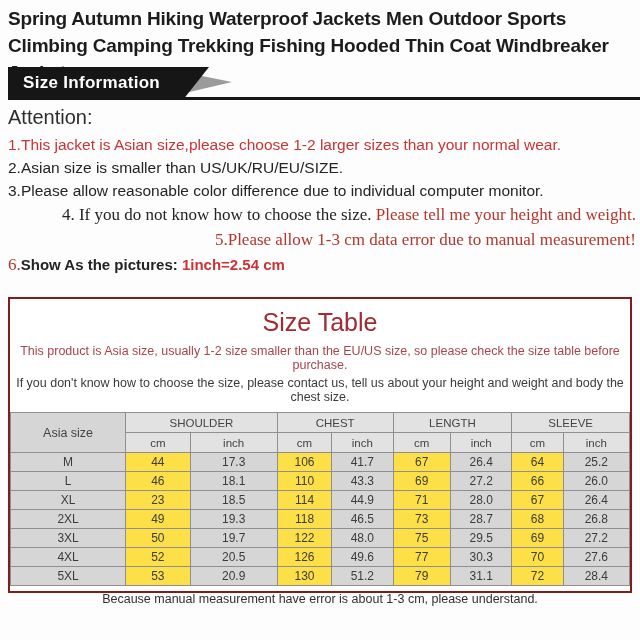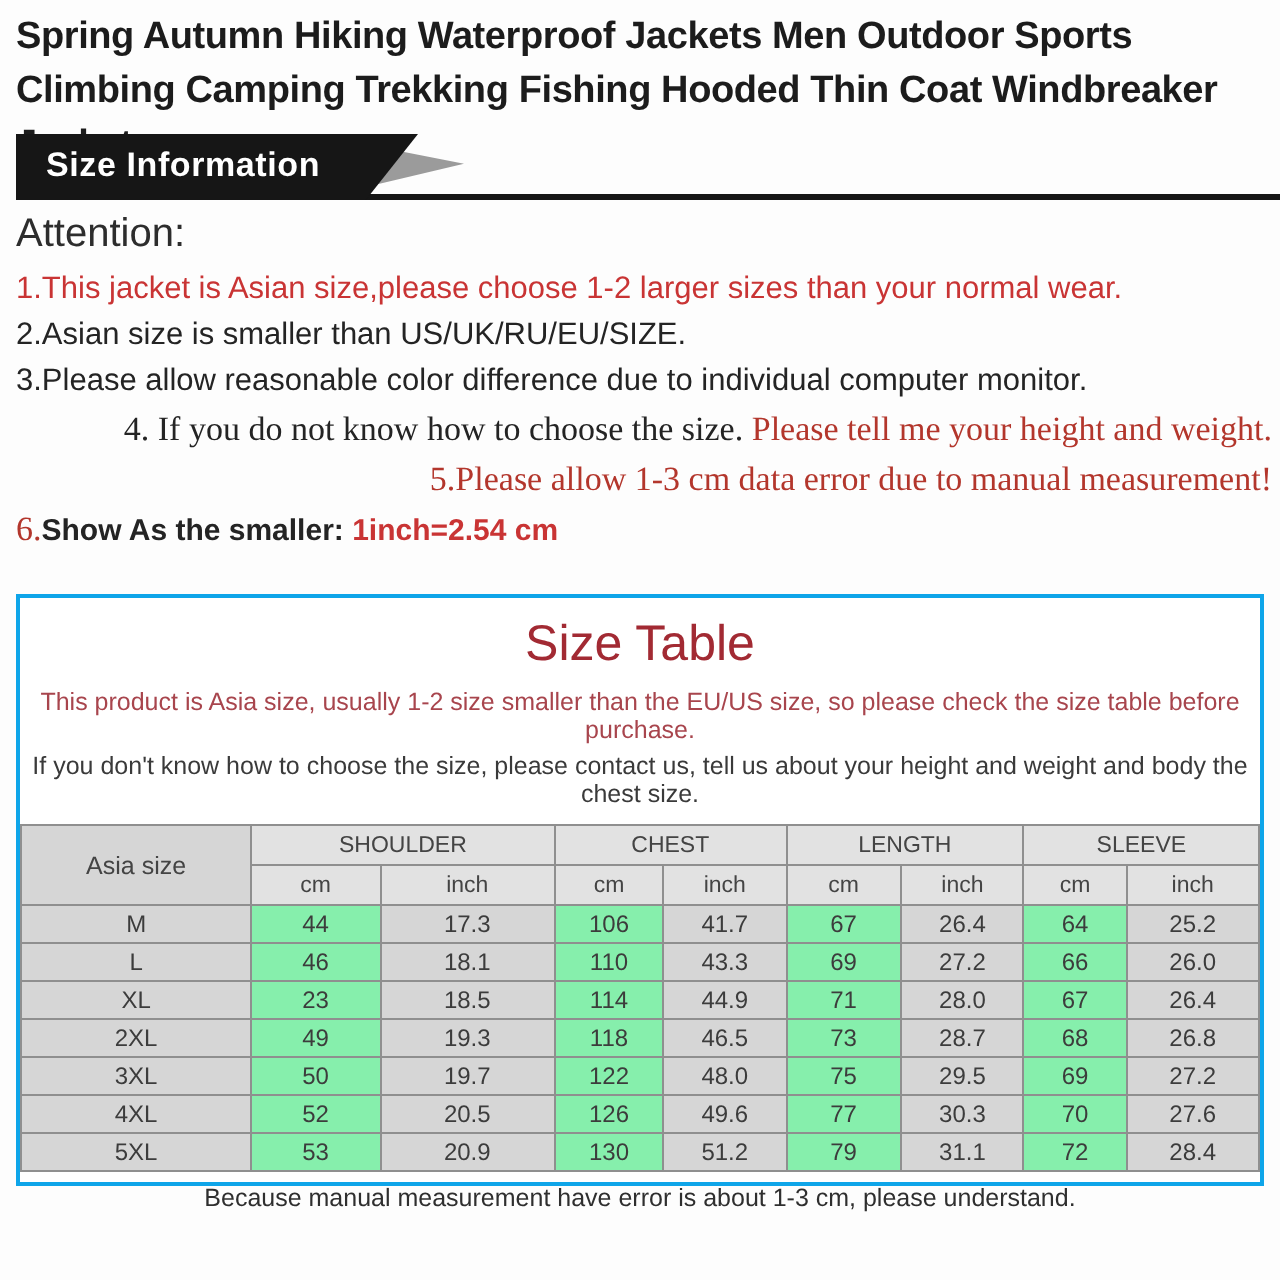--- a/index.html
+++ b/index.html
@@ -49,21 +49,21 @@
   .sans  { font-size:15.5px; }
   .serif { font-family:"Liberation Serif", serif; font-size:17px;text-align:right; }
   .dark  { color:#242424; }
   .red   { color:#c93434; }
   .red-serif { color:#b3362c; }
   .bold  { font-weight:700; }
 
   
   .size-box {
     position:absolute; top:297px; left:8px; width:624px; height:296px;
-    border:2px solid #0ea5e9; background:#ffffff; text-align:center;
+    border:2px solid #7f1d1d; background:#ffffff; text-align:center;
   }
   .st-title {
     font-size:25px; font-weight:400; color:#a22a33;
     margin-top:9px; margin-bottom:7px;
   }
   .note-red  { font-size:12.5px; color:#a8454d; margin-bottom:4px; }
   .note-dark { font-size:12.5px; color:#3a3a3a; margin-bottom:8px; }
 
   table.size-table {
     width:100%; border-collapse:collapse; table-layout:fixed;
@@ -71,21 +71,21 @@
   }
   .size-table th, .size-table td {
     border:1px solid #8f8f8f; text-align:center; font-weight:400;
     overflow:hidden;
   }
   .size-table thead th { background:#e2e2e2; height:20px; font-size:11.5px; color:#444; }
   .size-table th.sizecol { background:#d6d6d6; font-size:12.5px; }
   .size-table tbody td { height:19px; }
   .size-table td.lab { background:#d6d6d6; }
   .size-table td.g   { background:#d6d6d6; }
-  .size-table td.w   { background:#86efac; }
+  .size-table td.w   { background:#fde047; }
 
   .st-footer { font-size:12.5px; color:#2f2f2f; margin-top:6px; }
 </style>
 </head>
 <body>
 
 <div class="page">
 
   <h1 class="page-title">Spring Autumn Hiking Waterproof Jackets Men Outdoor Sports Climbing Camping Trekking Fishing Hooded Thin Coat Windbreaker Jacket</h1>
 
@@ -97,21 +97,21 @@
     </div>
   </div>
 
   <section class="attention">
     <h2 class="attention-heading">Attention:</h2>
     <p class="sans red">1.This jacket is Asian size,please choose 1-2 larger sizes than your normal wear.</p>
     <p class="sans dark">2.Asian size is smaller than US/UK/RU/EU/SIZE.</p>
     <p class="sans dark">3.Please allow reasonable color difference due to individual computer monitor.</p>
     <p class="serif"><span class="dark">4. If you do not know how to choose the size.</span><span class="red-serif">  Please tell me your height and weight.</span></p>
     <p class="serif red-serif">5.Please allow 1-3 cm data error due to manual measurement!</p>
-    <p class="sans"><span class="serif red-serif">6.</span><span class="dark bold" style="font-size:15px">Show As the smaller: </span><span class="red bold" style="font-size:15px">1inch=2.54 cm</span></p>
+    <p class="sans"><span class="serif red-serif">6.</span><span class="dark bold" style="font-size:15px">Show As the pictures: </span><span class="red bold" style="font-size:15px">1inch=2.54 cm</span></p>
   </section>
 
   <section class="size-box">
     <h3 class="st-title">Size Table</h3>
     <p class="note-red">This product is Asia size, usually 1-2 size smaller than the EU/US size, so please check the size table before purchase.</p>
     <p class="note-dark">If you don't know how to choose the size, please contact us, tell us about your height and weight and body the chest size.</p>
 
     <table class="size-table">
       <colgroup>
         <col style="width:18.6%">

